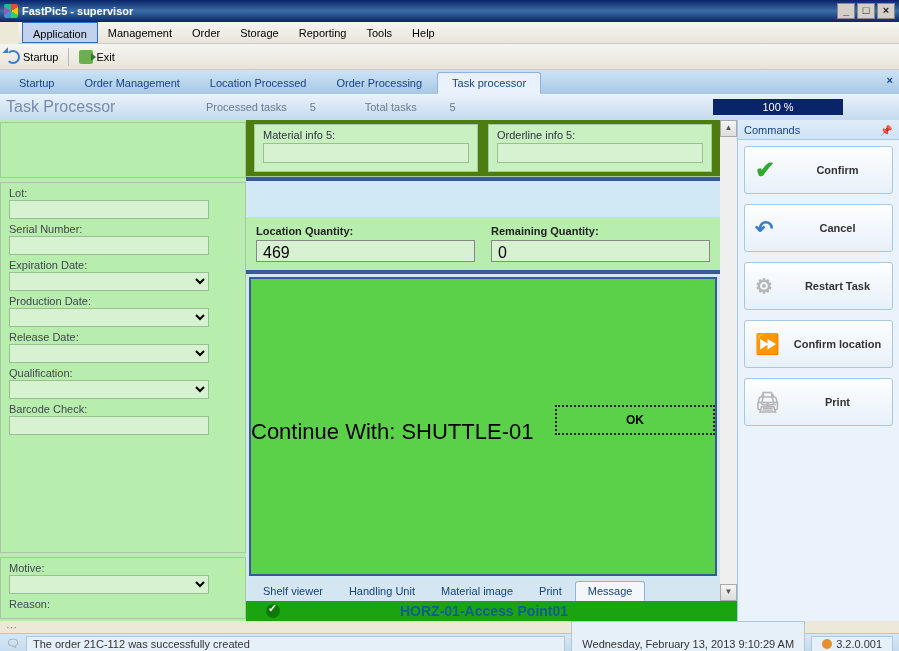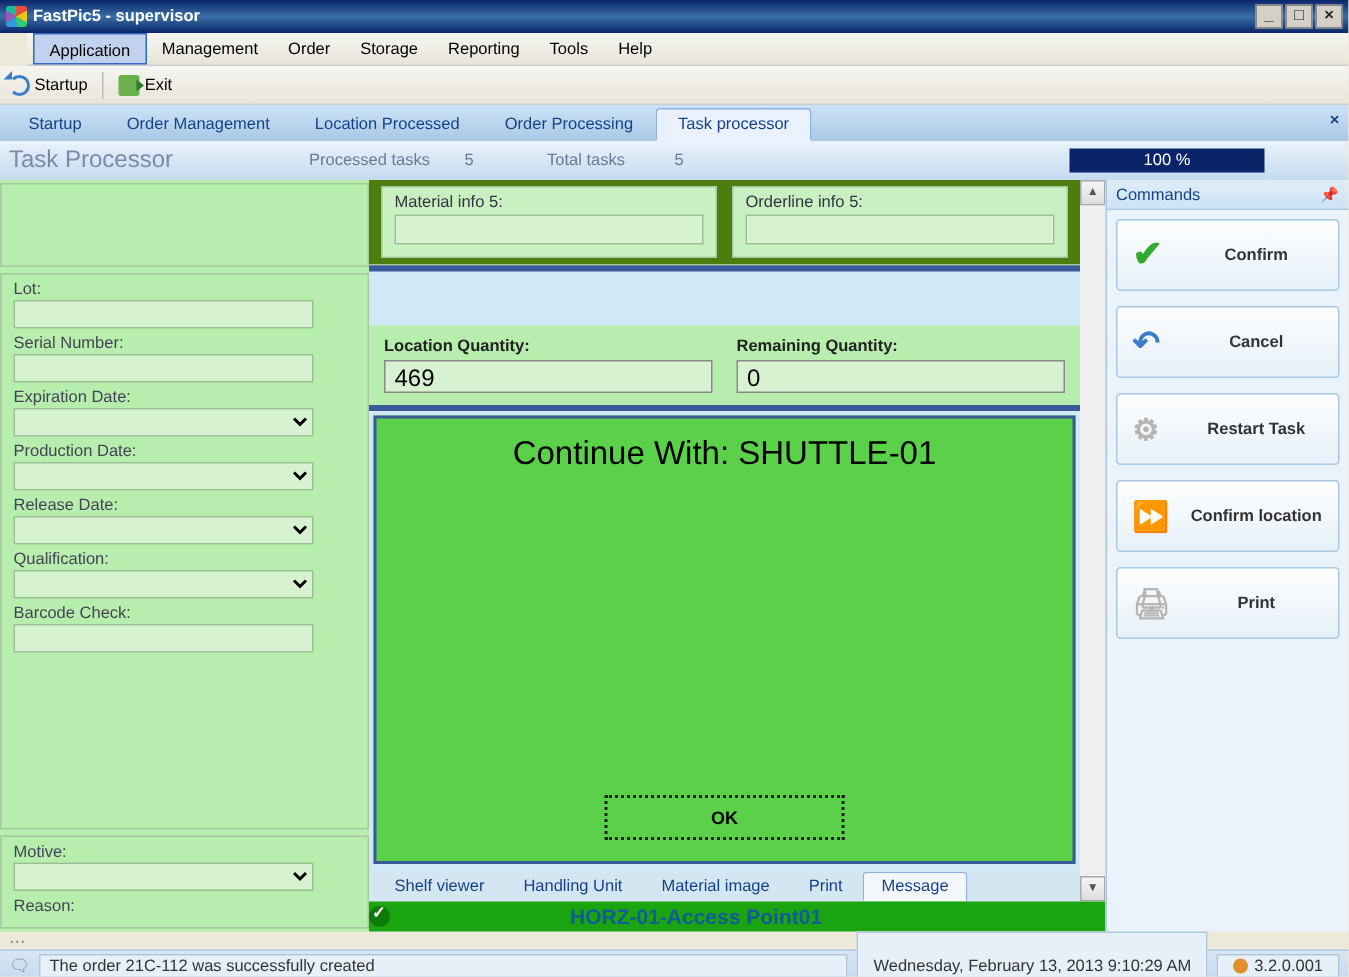--- a/index.html
+++ b/index.html
@@ -56,30 +56,30 @@
 
 .info-row { display: flex; gap: 10px; padding: 4px 8px; background:#4d7c0f; border-bottom:1px solid #a6c79f;}
 .info-box { flex:1; background:#c9f0c1; border:1px solid #a6c79f; padding:4px 8px 8px; }
 .info-box label { color:#334; display:block; margin-bottom:2px;}
 .info-box .val { height:20px; background:#d7f2d0; border:1px solid #9abf92;}
 .qty-row { display:flex; gap:16px; padding:8px 10px; background:#b7edad;margin-top:36px;}
 .qty-box { flex:1; }
 .qty-box label { color:#222; font-weight:bold; display:block; margin-bottom:3px;}
 .qty-box .val { height:22px; background:#d7f2d0; border:1px solid #888; text-align:left; padding:3px 6px; font-size:16px;}
 
-.msg-area { flex:1; background:#5bd14a; margin:3px; border:2px solid #3a5998; position:relative; display:flex; flex-direction:column; align-items:center;}
+.msg-area { flex:1; background:#5bd14a; margin:3px; border:2px solid #3a5998; position:relative; display:flex; align-items:center;}
 .msg-area .msg-text { font-size: 22px; font-family: Arial; margin-top: 10px; color:#000;}
 .msg-area .ok-btn { margin-bottom:14px; width:160px; height:30px; background:#5bd14a; border:2px dotted #222; font-weight:bold; font-size:12px; cursor:pointer;}
 .msg-spacer{flex:1;}
 
 .center-tabs { height: 22px; background:#d4e6f1; display:flex; align-items:flex-end; padding-left:4px;}
 .center-tabs .ctab { padding:3px 12px; color:#15428b; cursor:pointer; border:1px solid transparent;}
 .center-tabs .ctab.active { background:#f3f7fc; border:1px solid #8db2e3; border-bottom-color:#f3f7fc; border-radius:3px 3px 0 0;}
 
-.access-bar { height:20px; background:#1aa510; display:flex; align-items:center; padding-left:0; gap:120px;}
+.access-bar { height:20px; background:#1aa510; display:flex; align-items:center; padding-left:20px; gap:120px;}
 .access-bar .check { width:14px; height:14px; border-radius:50%; background:#0d7a08; position:relative;}
 .access-bar .check::after{content:"✓"; color:#fff; position:absolute; left:2px; top:-2px; font-weight:bold;}
 .access-bar .text{ color:#135b97; font-weight:bold; font-size:14px;}
 
 .scrollbar-v { width:17px; background:#e8e8e8; display:flex; flex-direction:column;}
 .scroll-btn{height:17px;background:linear-gradient(#f5f5f5,#ddd);border:1px solid #aaa;text-align:center;line-height:13px;font-size:8px;color:#555;}
 .scroll-track{flex:1;background:#efefef;}
 
 .center-body { display:flex; flex:1; overflow:hidden;}
 .center-content { flex:1; display:flex; flex-direction:column;}

